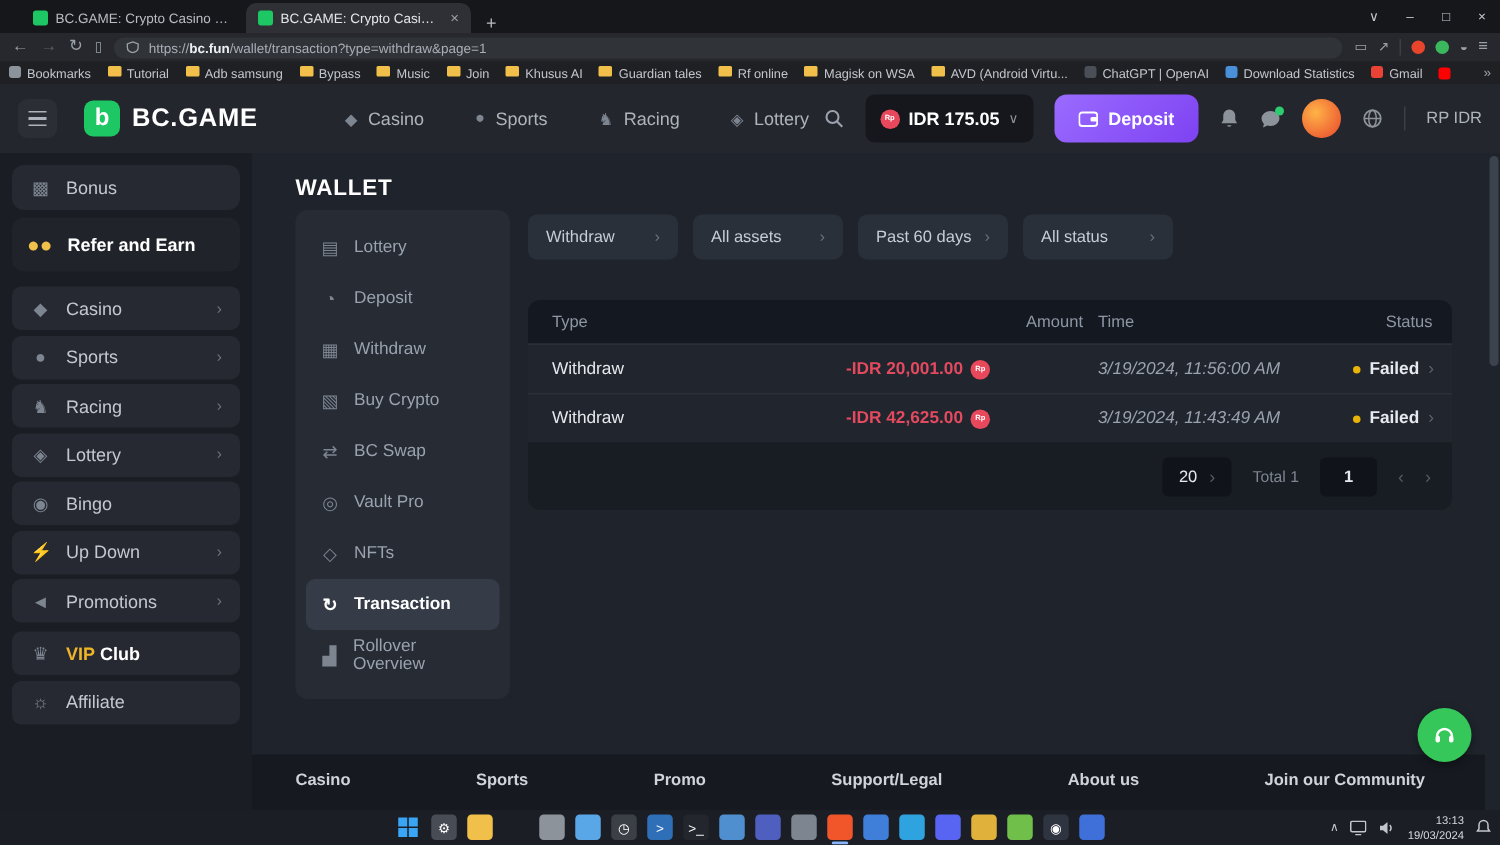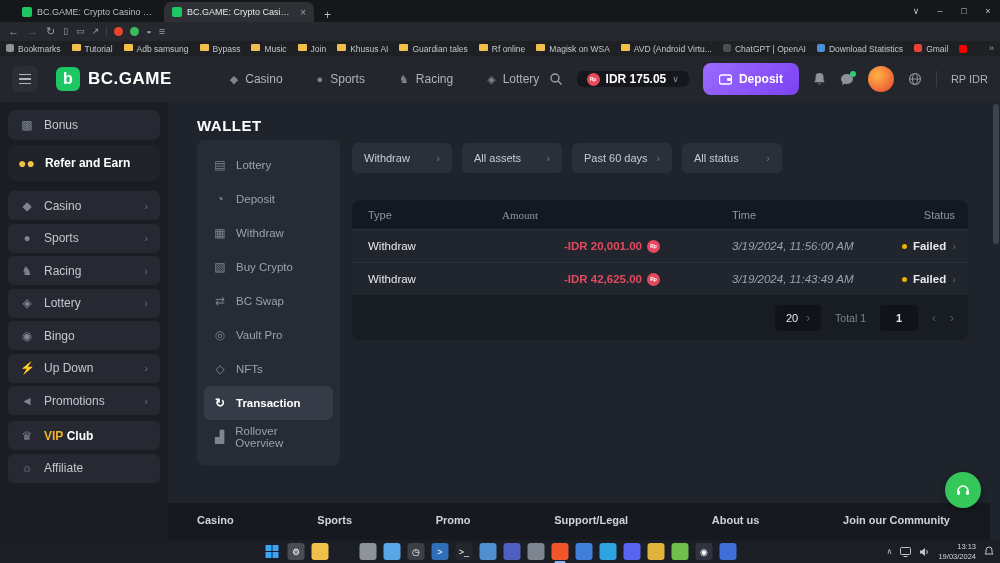--- a/index.html
+++ b/index.html
@@ -35,21 +35,21 @@
   .shead { position:absolute; top:56px; left:0; right:0; height:46px; background:#23262d; display:flex; align-items:center; padding:0 12px; }
   .burger { width:26px; height:26px; background:#2b2e35; border-radius:6px; display:flex; flex-direction:column; justify-content:center; gap:3px; align-items:center; margin-right:18px; }
   .burger i { width:12px; height:1.5px; background:#aeb4bc; }
   .logo { display:flex; align-items:center; gap:8px; margin-right:40px; }
   .logomark { width:24px; height:24px; border-radius:6px; background:#1dc763; color:#fff; font-weight:bold; font-size:16px; display:flex; align-items:center; justify-content:center; }
   .logotext { font-size:17px; font-weight:bold; color:#fff; letter-spacing:.5px; }
   .topnav { display:flex; gap:34px; }
   .topnav .tn { display:flex; align-items:center; gap:7px; font-size:12px; color:#aeb4bc; }
   .tnicon { color:#7d8591; font-size:11px; }
   .hright { margin-left:auto; display:flex; align-items:center; gap:14px; }
-  .balpill { background:#15171c; border-radius:6px; height:16px; display:flex; align-items:center; gap:6px; padding:0 10px; }
+  .balpill { background:#15171c; border-radius:6px; height:32px; display:flex; align-items:center; gap:6px; padding:0 10px; }
   .coin { width:13px; height:13px; border-radius:50%; background:#e8485c; color:#fff; font-size:5px; font-weight:bold; display:flex; align-items:center; justify-content:center; flex:none; }
   .balval { color:#fff; font-weight:bold; font-size:12px; }
   .carat { color:#8d939b; font-size:9px; }
   .depbtn { height:32px; background:linear-gradient(135deg,#9a6bff,#7e42f2); border-radius:8px; color:#fff; font-weight:bold; font-size:12px; display:flex; align-items:center; gap:7px; padding:0 16px; }
   .hicon { position:relative; color:#9aa2ae; display:flex; }
   .gdot { position:absolute; top:-2px; right:-2px; width:6px; height:6px; background:#2ecc71; border-radius:50%; }
   .avatar { width:26px; height:26px; border-radius:50%; background:radial-gradient(circle at 35% 35%,#ffb347,#e8452c); }
   .vline { width:1px; height:16px; background:#3a3f47; }
   .rpidr { font-size:11px; color:#aeb4bc; }
 
@@ -85,21 +85,21 @@
 
   .tablewrap { position:absolute; top:98px; left:184px; width:616px; border-radius:8px; overflow:hidden; }
   .thead { height:29px; background:#141921; display:grid; grid-template-columns:150px 220px 170px 1fr; align-items:center; font-size:11px; color:#8f96a3; }
   .trow { height:33px; background:#20252e; display:grid; grid-template-columns:150px 220px 170px 1fr; align-items:center; font-size:11.5px; border-top:1px solid #2a3039; }
   .c-type { padding-left:16px; color:#e6e9ee; }
   .c-amt { display:flex; justify-content:center; align-items:center; gap:5px; color:#e34a5f; font-weight:bold; }
   .c-time { color:#9aa2ae; padding-left:10px;font-style:italic; }
   .c-status { display:flex; justify-content:flex-end; align-items:center; gap:6px; padding-right:12px; color:#e6e9ee; font-weight:bold; }
   .sdot { width:5px; height:5px; border-radius:50%; background:#eab308; }
   .rchev { color:#5a6170; font-weight:normal; }
-  .h-type{padding-left:16px;} .h-amt{text-align:left;font-family:Liberation Serif, serif;} .h-time{padding-left:10px;} .h-status{text-align:right;padding-right:13px;}
+  .h-type{padding-left:16px;} .h-amt{text-align:right;} .h-time{padding-left:10px;} .h-status{text-align:right;padding-right:13px;}
 
   .pagbar { height:45px; background:#181c23; display:flex; align-items:center; justify-content:flex-end; gap:14px; padding-right:14px; }
   .pagbox { background:#10141a; border-radius:4px; height:26px; display:flex; align-items:center; justify-content:center; gap:8px; color:#e6e9ee; font-size:11px; }
   .pgsize { width:46px; } .pgcur { width:38px; font-weight:bold; }
   .totlbl { color:#7d8591; font-size:10.5px; }
   .pgarr { color:#555c66; font-size:12px; }
 
   .sitefoot { position:absolute; left:0; right:10px; bottom:0; height:37px; background:#161a20; display:flex; align-items:flex-start; padding:11px 40px 0 29px; justify-content:space-between; }
   .fcol { font-size:11px; font-weight:bold; color:#cfd4da; }
   .fab { position:absolute; right:19px; bottom:32px; width:36px; height:36px; border-radius:50%; background:#35c75a; display:flex; align-items:center; justify-content:center; box-shadow:0 2px 6px rgba(0,0,0,.4); }
@@ -138,20 +138,28 @@
     <span>□</span>
     <span>×</span>
   </div>
 </div>
 
 <div class="urlbar">
   <span class="navic">←</span>
   <span class="navic dim">→</span>
   <span class="navic">↻</span>
   <span class="navic" style="font-size:9px">▯</span>
+  <div class="urlpill">
+    <svg width="9" height="9" viewBox="0 0 10 10">
+        <path d="M5 1l4 1.5V5c0 2.2-1.7 3.6-4 4C2.7 8.6 1 7.2 1 5V2.5z" fill="none" stroke="#9aa0a8" stroke-width="1"></path>
+      </svg>
+    <span>
+      <span>https://</span><span class="host">bc.fun</span><span>/wallet/transaction?type=withdraw&amp;page=1</span>
+    </span>
+  </div>
   <div class="chromeright">
     <span class="navic" style="font-size:9px">▭</span>
     <span class="navic" style="font-size:9px">↗</span>
     <span style="width:1px;height:11px;background:#3a3f47"></span>
     <span class="extdot" style="background:#e8452c"></span>
     <span class="extdot" style="background:#3bb75e"></span>
     <span class="navic" style="font-size:9px">◒</span>
     <span class="navic">≡</span>
   </div>
 </div>

